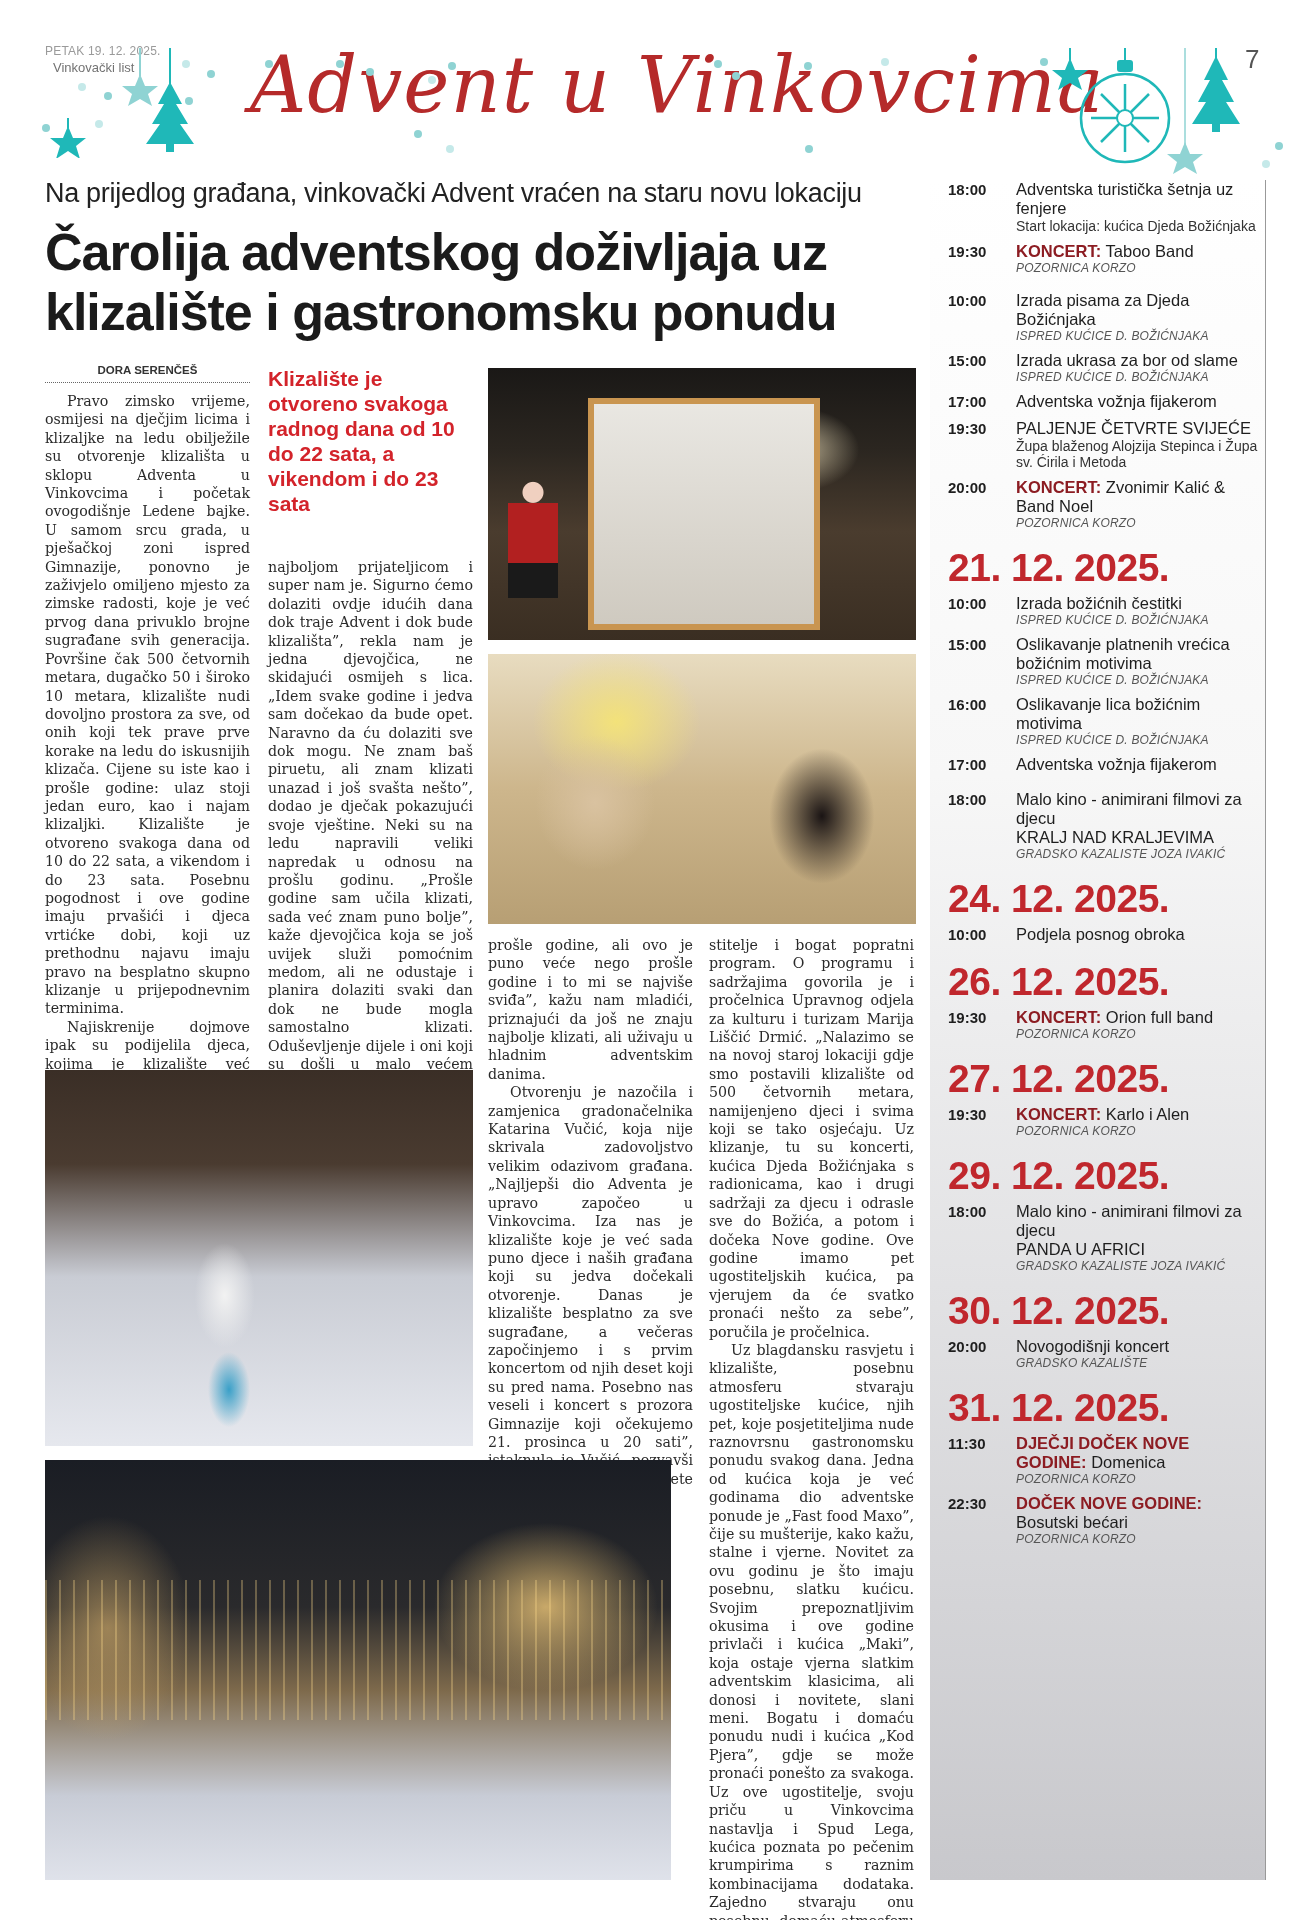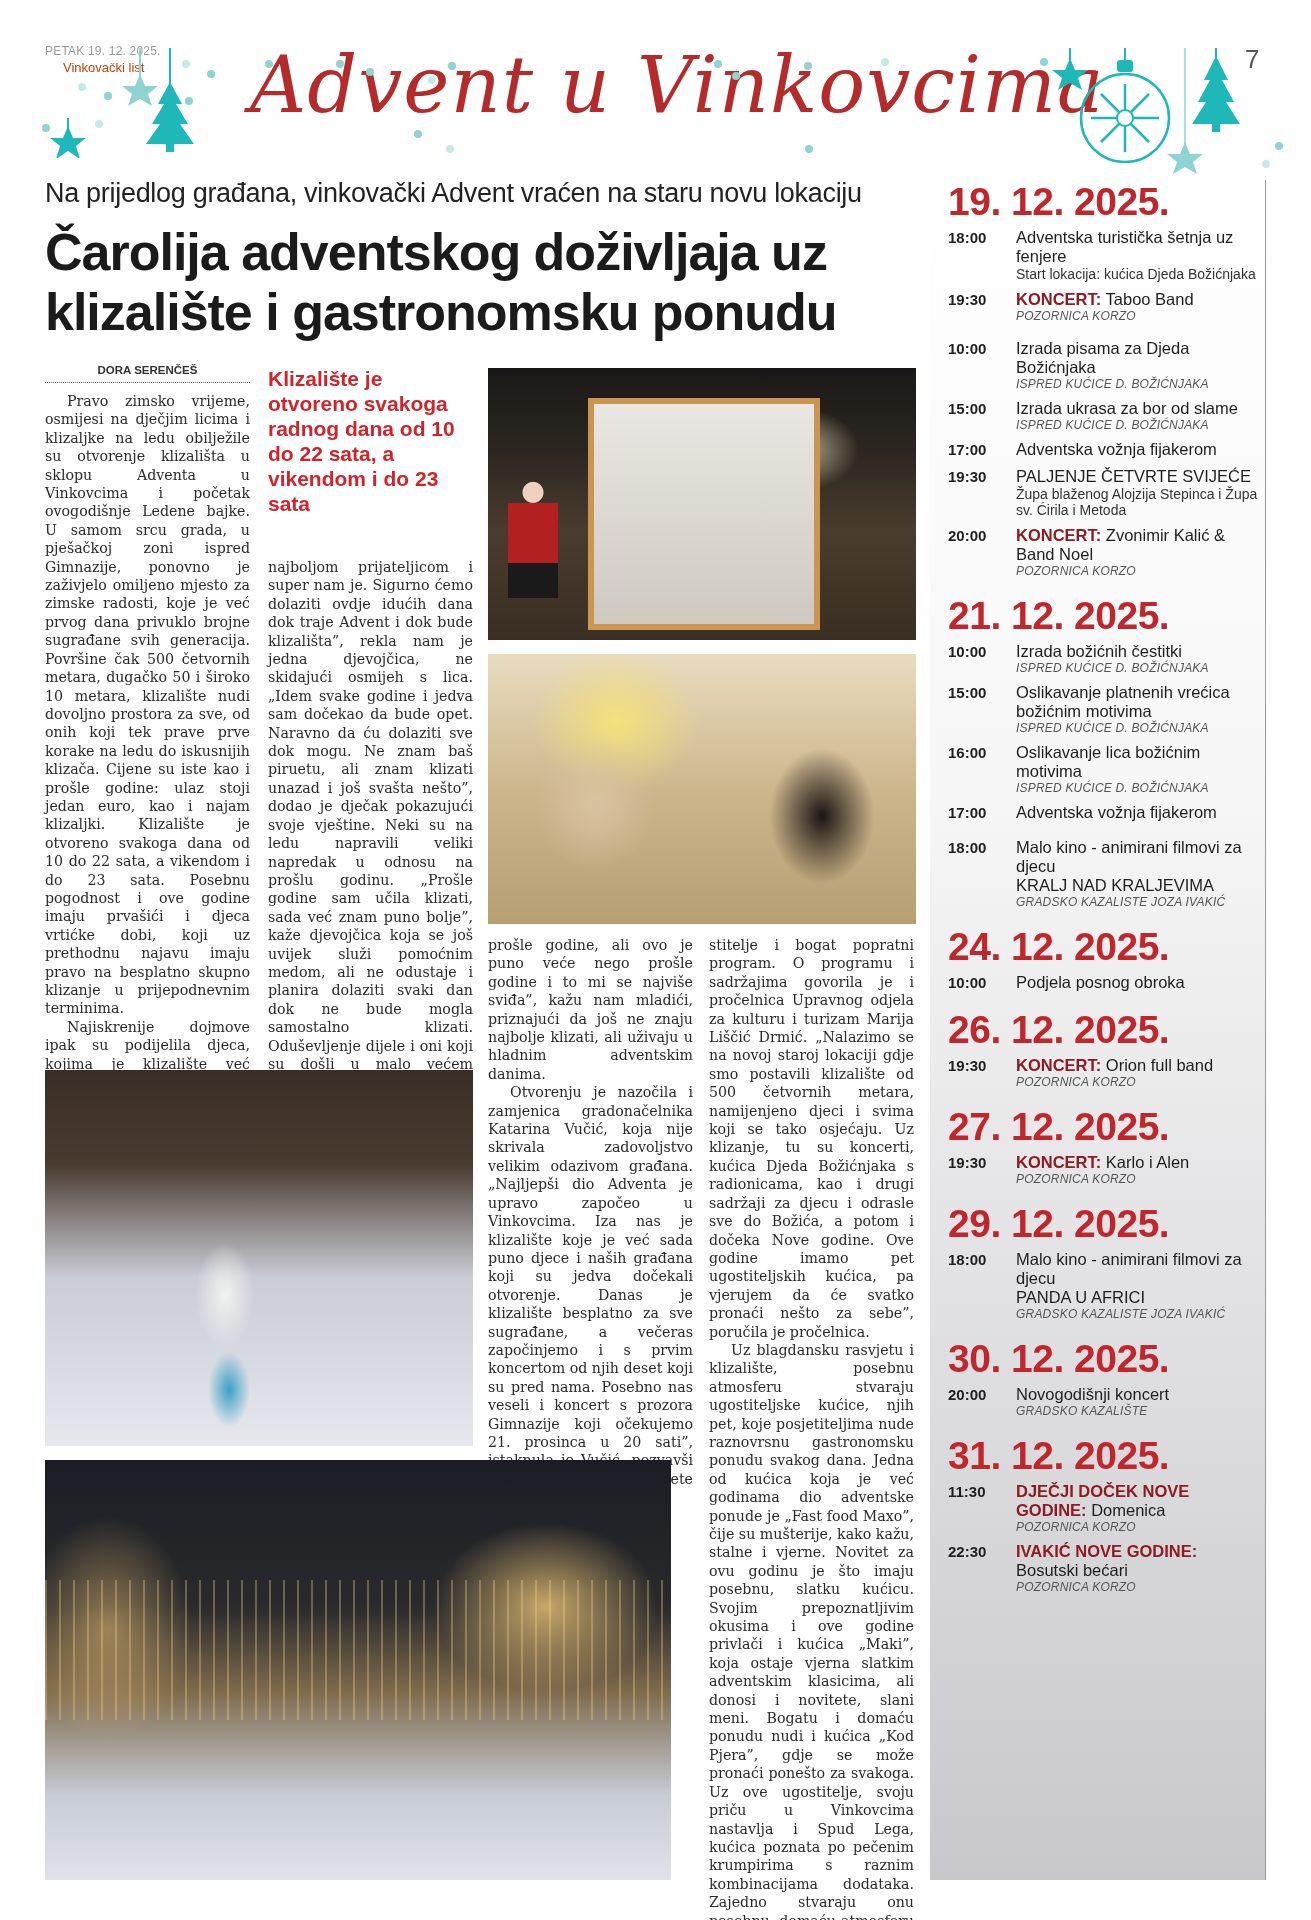--- a/index.html
+++ b/index.html
@@ -1,21 +1,21 @@
 <!DOCTYPE html>
 <html><head>
 <meta charset="utf-8">
 <style>
   html, body { margin:0; padding:0; background:#fff; }
   body { width:1311px; height:1920px; position:relative; overflow:hidden; font-family:"DejaVu Serif", serif; color:#222; }
   .abs { position:absolute; }
 
   
   .hdr-date { left:45px; top:44px; font:12px "Liberation Sans", sans-serif; color:#9a9a9a; letter-spacing:0.2px; }
-  .hdr-paper { left:63px; top:60px; font:13px "Liberation Sans", sans-serif; color:#c2410c;text-align:right; }
+  .hdr-paper { left:53px; top:60px; font:13px "Liberation Sans", sans-serif; color:#737373;text-align:right; }
   .hdr-page { left:1245px; top:44px; font:26px "Liberation Sans", sans-serif; color:#555; }
   .hdr-title { left:250px; top:40px; width:780px; text-align:center; font:italic 78px "DejaVu Serif", serif; color:#b52a2a; letter-spacing:1px; white-space:nowrap; }
   .deco { position:absolute; }
   .dot { position:absolute; width:8px; height:8px; border-radius:50%; background:#8fd3d3; }
   .dot.light { background:#c5e9e9; }
 
   
   .kicker { left:45px; top:178px; font:27px "Liberation Sans", sans-serif; color:#222; letter-spacing:-0.3px; white-space:nowrap; }
   .headline { left:45px; top:222px; width:880px; font:bold 52px/60px "Liberation Sans", sans-serif; color:#1b1b1b; letter-spacing:-1px; }
 
@@ -171,21 +171,20 @@
 </div>
 <div class="photo ph2"></div>
 <div class="photo ph3"></div>
 <div class="photo ph4">
     <div class="lights"></div>
   </div>
 
 <div class="sched">
   <div class="sched-inner" id="sched-inner">
       <div class="day">
-        <div class="day-date">19. 12. 2025.</div>
         <div class="ev">
           <div class="ev-time">18:00</div>
           <div class="ev-body">
             <div class="ev-title"><span>Adventska turistička šetnja uz fenjere</span></div>
             <div class="ev-sub">Start lokacija: kućica Djeda Božićnjaka</div>
           </div>
         </div>
         <div class="ev">
           <div class="ev-time">19:30</div>
           <div class="ev-body">
@@ -325,19 +324,19 @@
         <div class="ev">
           <div class="ev-time">11:30</div>
           <div class="ev-body">
             <div class="ev-title"><b>DJEČJI DOČEK NOVE GODINE:</b><span> Domenica</span></div>
             <div class="ev-loc">POZORNICA KORZO</div>
           </div>
         </div>
         <div class="ev">
           <div class="ev-time">22:30</div>
           <div class="ev-body">
-            <div class="ev-title"><b>IVAKIĆ NOVE GODINE:</b><span> Bosutski bećari</span></div>
+            <div class="ev-title"><b>DOČEK NOVE GODINE:</b><span> Bosutski bećari</span></div>
             <div class="ev-loc">POZORNICA KORZO</div>
           </div>
         </div>
       </div>
     </div>
 </div>
 
 </body></html>

